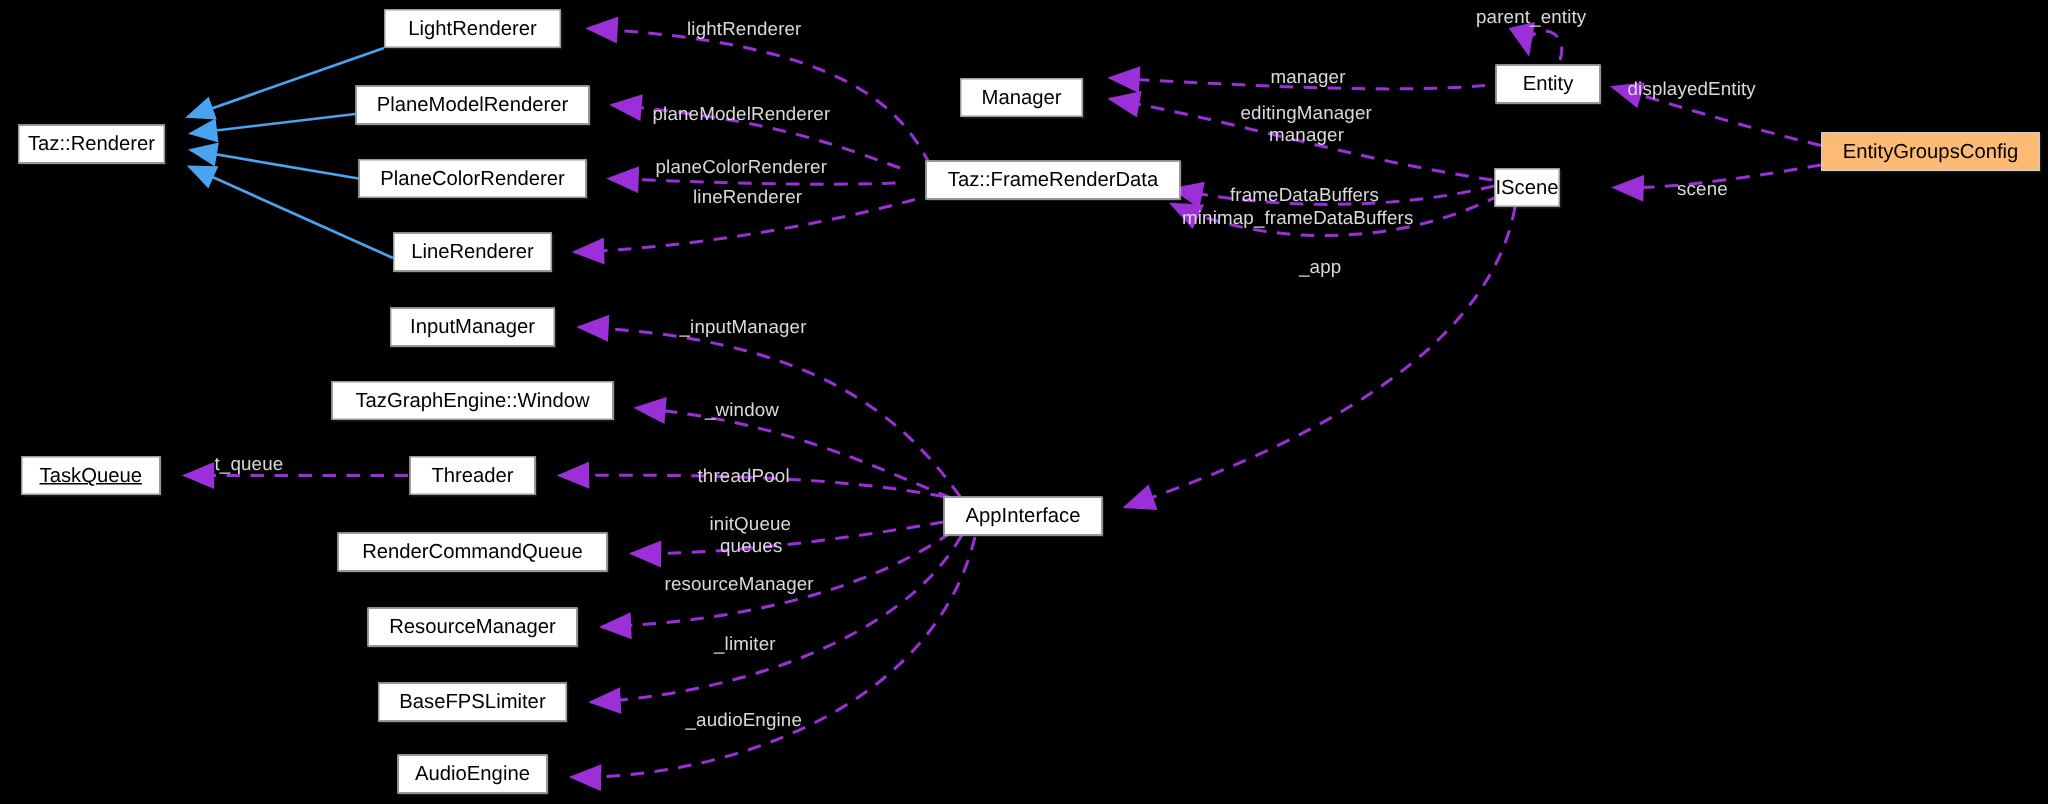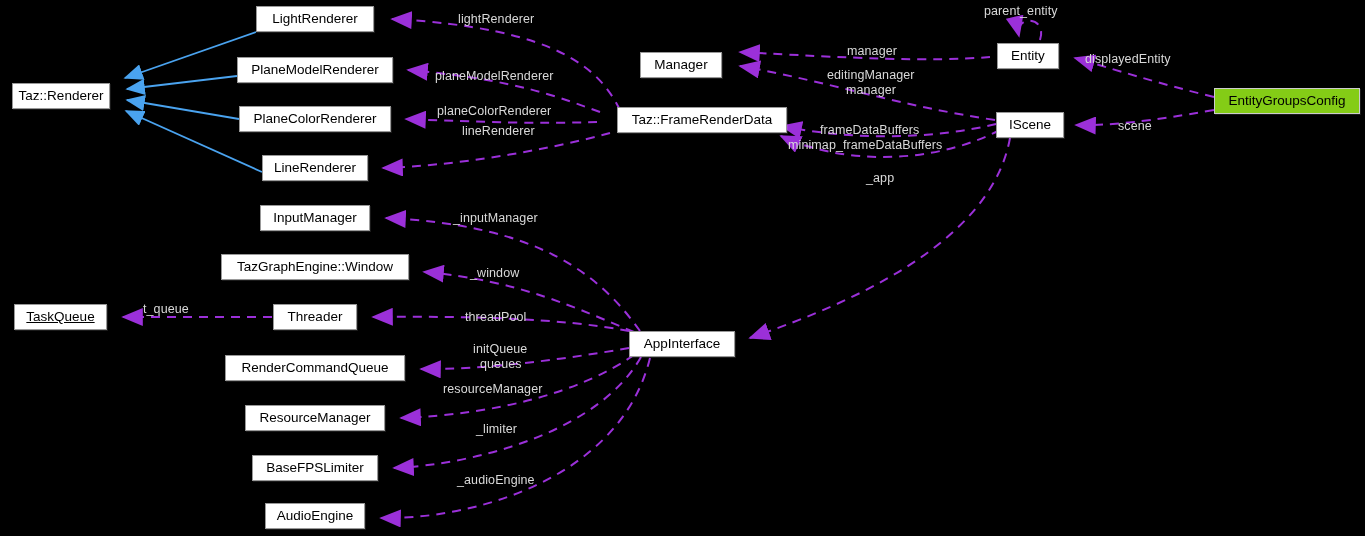--- a/index.html
+++ b/index.html
@@ -34,21 +34,21 @@
     display: flex;
     align-items: center;
     justify-content: center;
     white-space: nowrap;
     padding: 0 7px;
     height: 26px;
     z-index: 5;
     box-shadow: 1px 1px 0 rgba(255,255,255,0.10);
   }
   .node.highlight {
-    background: #84cc16;
+    background: #fdba74;
     border-color: #cccccc;
     color: #000000;
   }
   .edge-label {
     position: absolute;
     color: #d9d9d9;
     font-size: 12.5px;
     line-height: 15px;
     white-space: nowrap;
     z-index: 6;
@@ -120,22 +120,22 @@
       <div class="node" style="left: 221px; top: 254px; width: 188px;">TazGraphEngine::Window</div>
       <div class="node" style="left: 14px; top: 304px; width: 93px; text-decoration: underline;">TaskQueue</div>
       <div class="node" style="left: 273px; top: 304px; width: 84px;">Threader</div>
       <div class="node" style="left: 225px; top: 355px; width: 180px;">RenderCommandQueue</div>
       <div class="node" style="left: 245px; top: 405px; width: 140px;">ResourceManager</div>
       <div class="node" style="left: 252px; top: 455px; width: 126px;">BaseFPSLimiter</div>
       <div class="node" style="left: 265px; top: 503px; width: 100px;">AudioEngine</div>
       <div class="node" style="left: 597px; top: 107px; width: 170px; margin-left: 20px;">Taz::FrameRenderData</div>
       <div class="node" style="left: 640px; top: 52px; width: 82px;">Manager</div>
       <div class="node" style="left: 629px; top: 331px; width: 106px;">AppInterface</div>
-      <div class="node" style="left: 997px; top: 43px; width: 62px;">Entity</div>
-      <div class="node" style="left: 996px; top: 112px; width: 68px;">IScene</div>
+      <div class="node" style="left: 997px; top: 43px; width: 70px;">Entity</div>
+      <div class="node" style="left: 996px; top: 112px; width: 44px;">IScene</div>
       <div class="node highlight" style="left: 1214px; top: 88px; width: 146px;">EntityGroupsConfig</div>
     </div>
 
   <div id="label-container">
       <div class="edge-label" style="left: 458px; top: 12px;">lightRenderer</div>
       <div class="edge-label" style="left: 435px; top: 69px;">planeModelRenderer</div>
       <div class="edge-label" style="left: 437px; top: 104px;">planeColorRenderer</div>
       <div class="edge-label" style="left: 462px; top: 124px;">lineRenderer</div>
       <div class="edge-label" style="left: 453px; top: 211px;">_inputManager</div>
       <div class="edge-label" style="left: 470px; top: 266px;">_window</div>

